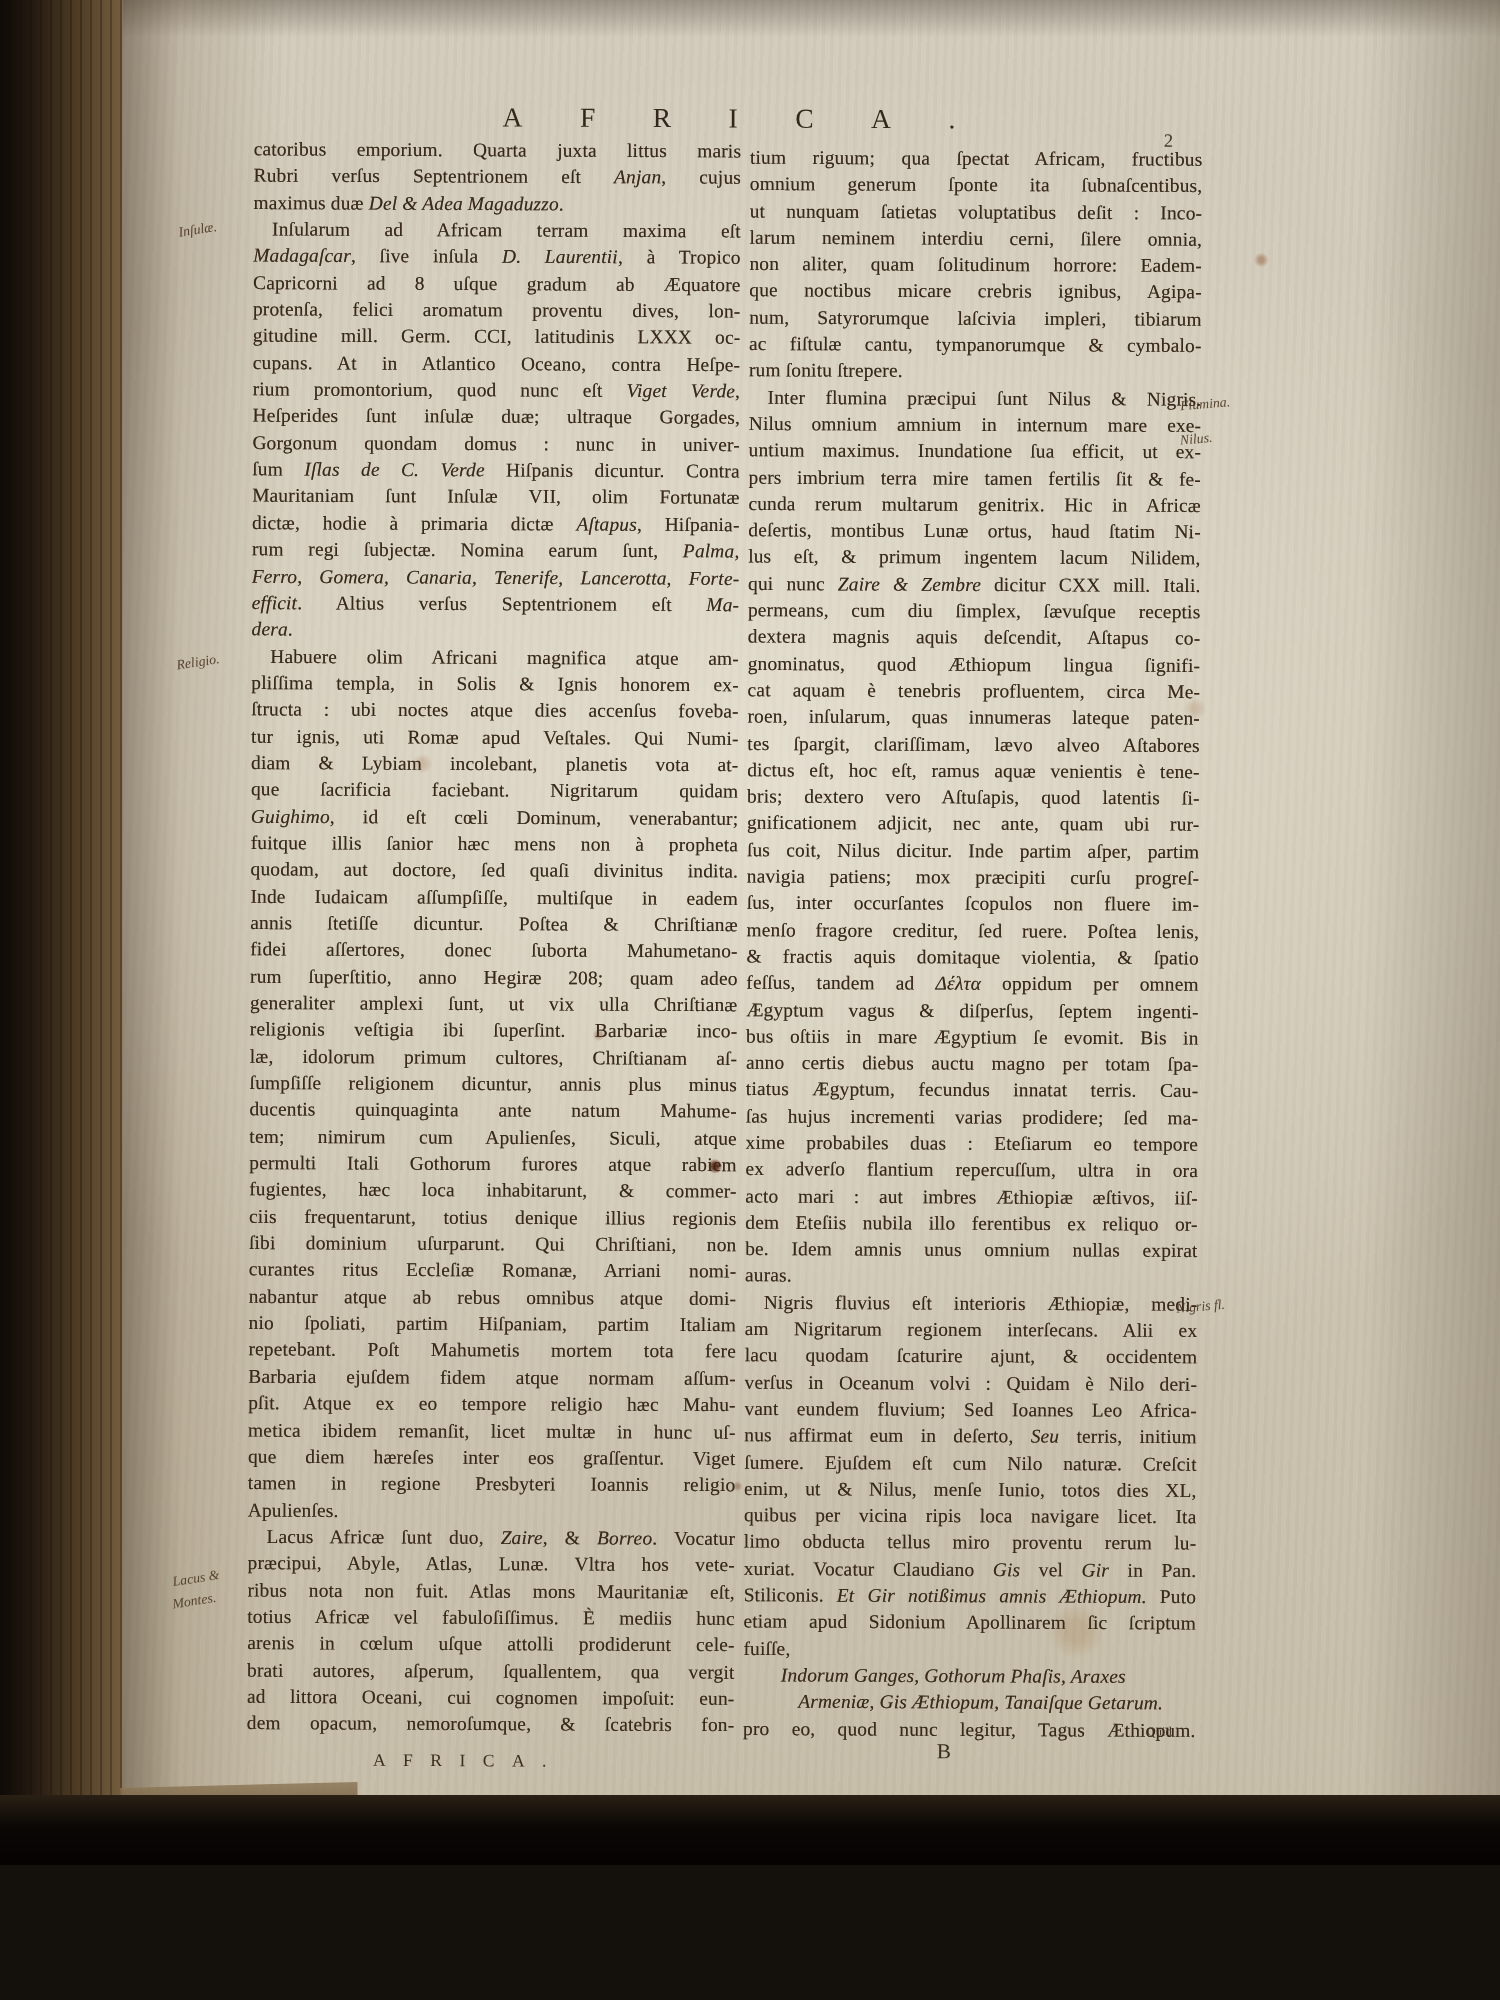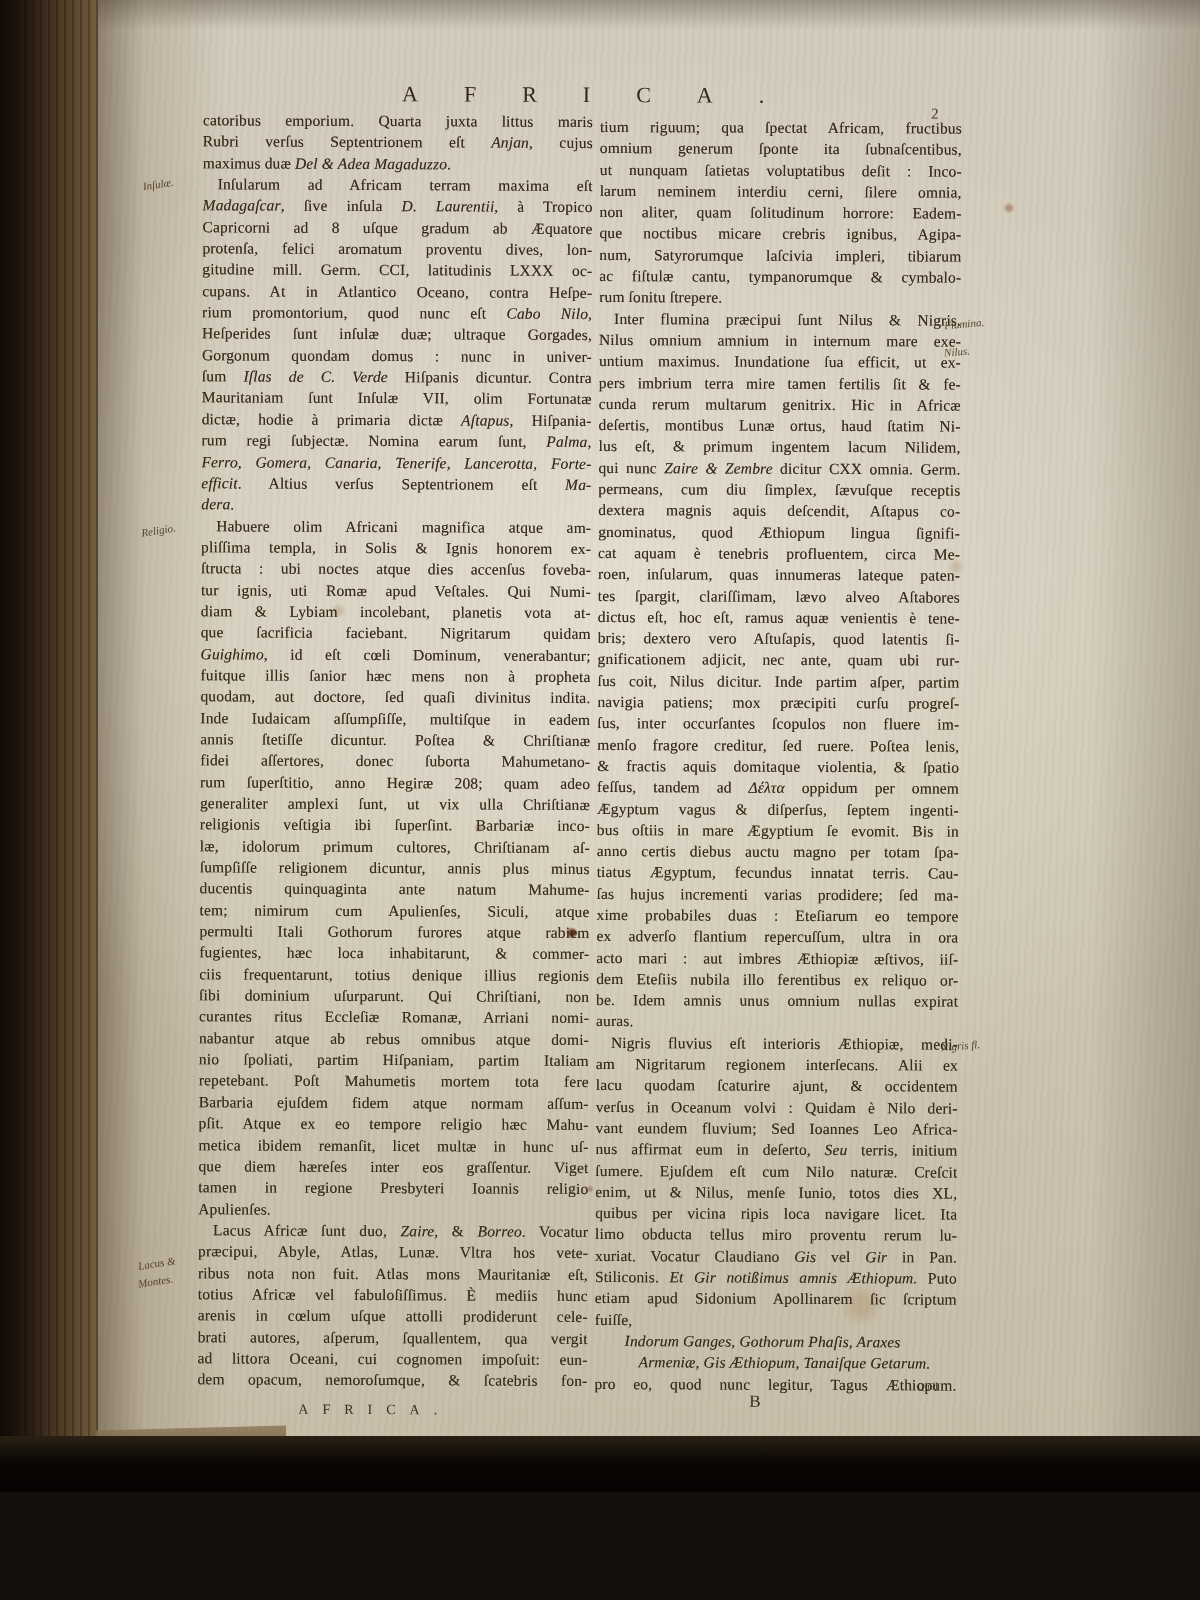--- a/index.html
+++ b/index.html
@@ -101,21 +101,21 @@
     <div class="col col-left">
         <div class="line"><span>catoribus emporium. Quarta juxta littus maris</span></div>
         <div class="line"><span>Rubri verſus Septentrionem eſt </span><span class="it">Anjan</span><span>, cujus</span></div>
         <div class="line end"><span>maximus duæ </span><span class="it">Del &amp; Adea Magaduzzo</span><span>.</span></div>
         <div class="line ind"><span>Inſularum ad Africam terram maxima eſt</span></div>
         <div class="line"><span class="it">Madagaſcar</span><span>, ſive inſula </span><span class="it">D. Laurentii</span><span>, à Tropico</span></div>
         <div class="line"><span>Capricorni ad 8 uſque gradum ab Æquatore</span></div>
         <div class="line"><span>protenſa, felici aromatum proventu dives, lon-</span></div>
         <div class="line"><span>gitudine mill. Germ. CCI, latitudinis LXXX oc-</span></div>
         <div class="line"><span>cupans. At in Atlantico Oceano, contra Heſpe-</span></div>
-        <div class="line"><span>rium promontorium, quod nunc eſt </span><span class="it">Cabo Nilo</span><span>,</span></div>
+        <div class="line"><span>rium promontorium, quod nunc eſt </span><span class="it">Viget Verde</span><span>,</span></div>
         <div class="line"><span>Heſperides ſunt inſulæ duæ; ultraque Gorgades,</span></div>
         <div class="line"><span>Gorgonum quondam domus : nunc in univer-</span></div>
         <div class="line"><span>ſum </span><span class="it">Iſlas de C. Verde</span><span> Hiſpanis dicuntur. Contra</span></div>
         <div class="line"><span>Mauritaniam ſunt Inſulæ VII, olim Fortunatæ</span></div>
         <div class="line"><span>dictæ, hodie à primaria dictæ </span><span class="it">Aſtapus</span><span>, Hiſpania-</span></div>
         <div class="line"><span>rum regi ſubjectæ. Nomina earum ſunt, </span><span class="it">Palma,</span></div>
         <div class="line"><span class="it">Ferro, Gomera, Canaria, Tenerife, Lancerotta, Forte-</span></div>
         <div class="line"><span class="it">efficit</span><span>. Altius verſus Septentrionem eſt </span><span class="it">Ma-</span></div>
         <div class="line end"><span class="it">dera</span><span>.</span></div>
         <div class="line ind"><span>Habuere olim Africani magnifica atque am-</span></div>
@@ -170,21 +170,21 @@
         <div class="line"><span>num, Satyrorumque laſcivia impleri, tibiarum</span></div>
         <div class="line"><span>ac fiſtulæ cantu, tympanorumque &amp; cymbalo-</span></div>
         <div class="line end"><span>rum ſonitu ſtrepere.</span></div>
         <div class="line ind"><span>Inter flumina præcipui ſunt Nilus &amp; Nigris.</span></div>
         <div class="line"><span>Nilus omnium amnium in internum mare exe-</span></div>
         <div class="line"><span>untium maximus. Inundatione ſua efficit, ut ex-</span></div>
         <div class="line"><span>pers imbrium terra mire tamen fertilis ſit &amp; fe-</span></div>
         <div class="line"><span>cunda rerum multarum genitrix. Hic in Africæ</span></div>
         <div class="line"><span>deſertis, montibus Lunæ ortus, haud ſtatim Ni-</span></div>
         <div class="line"><span>lus eſt, &amp; primum ingentem lacum Nilidem,</span></div>
-        <div class="line"><span>qui nunc </span><span class="it">Zaire &amp; Zembre</span><span> dicitur CXX omnia. Germ.</span></div>
+        <div class="line"><span>qui nunc </span><span class="it">Zaire &amp; Zembre</span><span> dicitur CXX mill. Itali.</span></div>
         <div class="line"><span>permeans, cum diu ſimplex, ſævuſque receptis</span></div>
         <div class="line"><span>dextera magnis aquis deſcendit, Aſtapus co-</span></div>
         <div class="line"><span>gnominatus, quod Æthiopum lingua ſignifi-</span></div>
         <div class="line"><span>cat aquam è tenebris profluentem, circa Me-</span></div>
         <div class="line"><span>roen, inſularum, quas innumeras lateque paten-</span></div>
         <div class="line"><span>tes ſpargit, clariſſimam, lævo alveo Aſtabores</span></div>
         <div class="line"><span>dictus eſt, hoc eſt, ramus aquæ venientis è tene-</span></div>
         <div class="line"><span>bris; dextero vero Aſtuſapis, quod latentis ſi-</span></div>
         <div class="line"><span>gnificationem adjicit, nec ante, quam ubi rur-</span></div>
         <div class="line"><span>ſus coit, Nilus dicitur. Inde partim aſper, partim</span></div>

